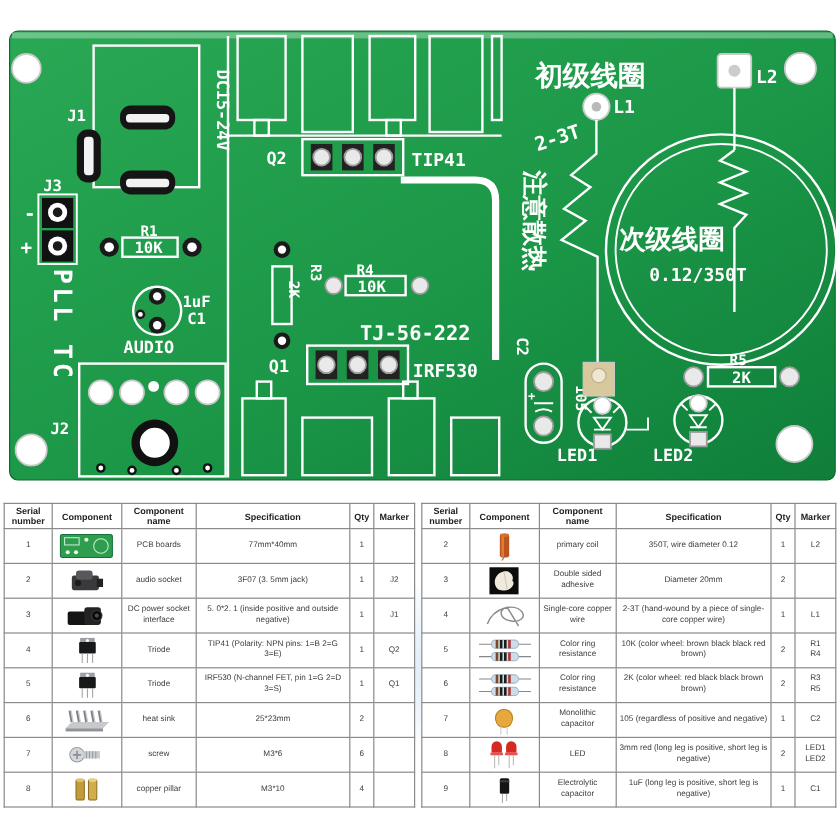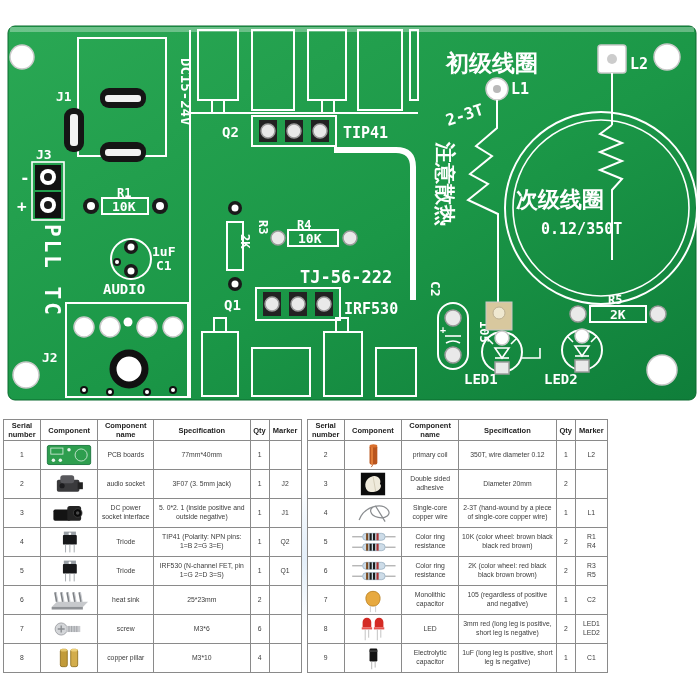--- a/index.html
+++ b/index.html
@@ -10,21 +10,21 @@
   .pcb-wrap{position:absolute;top:0;left:0;width:700px;height:414px;}
   
   .sk{stroke:#ffffff;fill:none;stroke-width:2;}
   .skthin{stroke:#ffffff;fill:none;stroke-width:1.6;}
   .skthick{stroke:#ffffff;fill:none;stroke-width:6;}
   .sktxt{fill:#ffffff;font-family:"DejaVu Sans Mono","Liberation Mono",monospace;font-weight:bold;}
   .paddark{fill:#1a1a1a;}
   .padtin{fill:#e9e9e9;stroke:#9c9c9c;stroke-width:1.5;}
   .padwhite{fill:#ffffff;stroke:#c9c9c9;stroke-width:1.5;}
   
-  .tables{position:absolute;left:3px;top:419px;width:605px;display:flex;gap:5px;}
+  .tables{position:absolute;left:3px;top:419px;width:694px;display:flex;gap:5px;}
   table{border-collapse:collapse;table-layout:fixed;background:#fff;}
   th,td{border:1px solid #8a8a8a;text-align:center;vertical-align:middle;padding:1px 2px;overflow:hidden;}
   th{font-size:7.5px;font-weight:bold;color:#222;height:18px;}
   td{font-size:6.8px;color:#3c3c3c;line-height:1.3;height:26px;}
   td.marker-cell{white-space:pre-line;}
   svg.thumb{width:52px;height:26px;display:block;margin:0 auto;}
   .watermark{position:absolute;left:120px;top:490px;width:480px;height:140px;
     background:radial-gradient(ellipse at 40% 50%,rgba(140,185,230,0.18),rgba(140,185,230,0) 70%),
                radial-gradient(ellipse at 75% 40%,rgba(140,185,230,0.15),rgba(140,185,230,0) 70%);
     pointer-events:none;}

